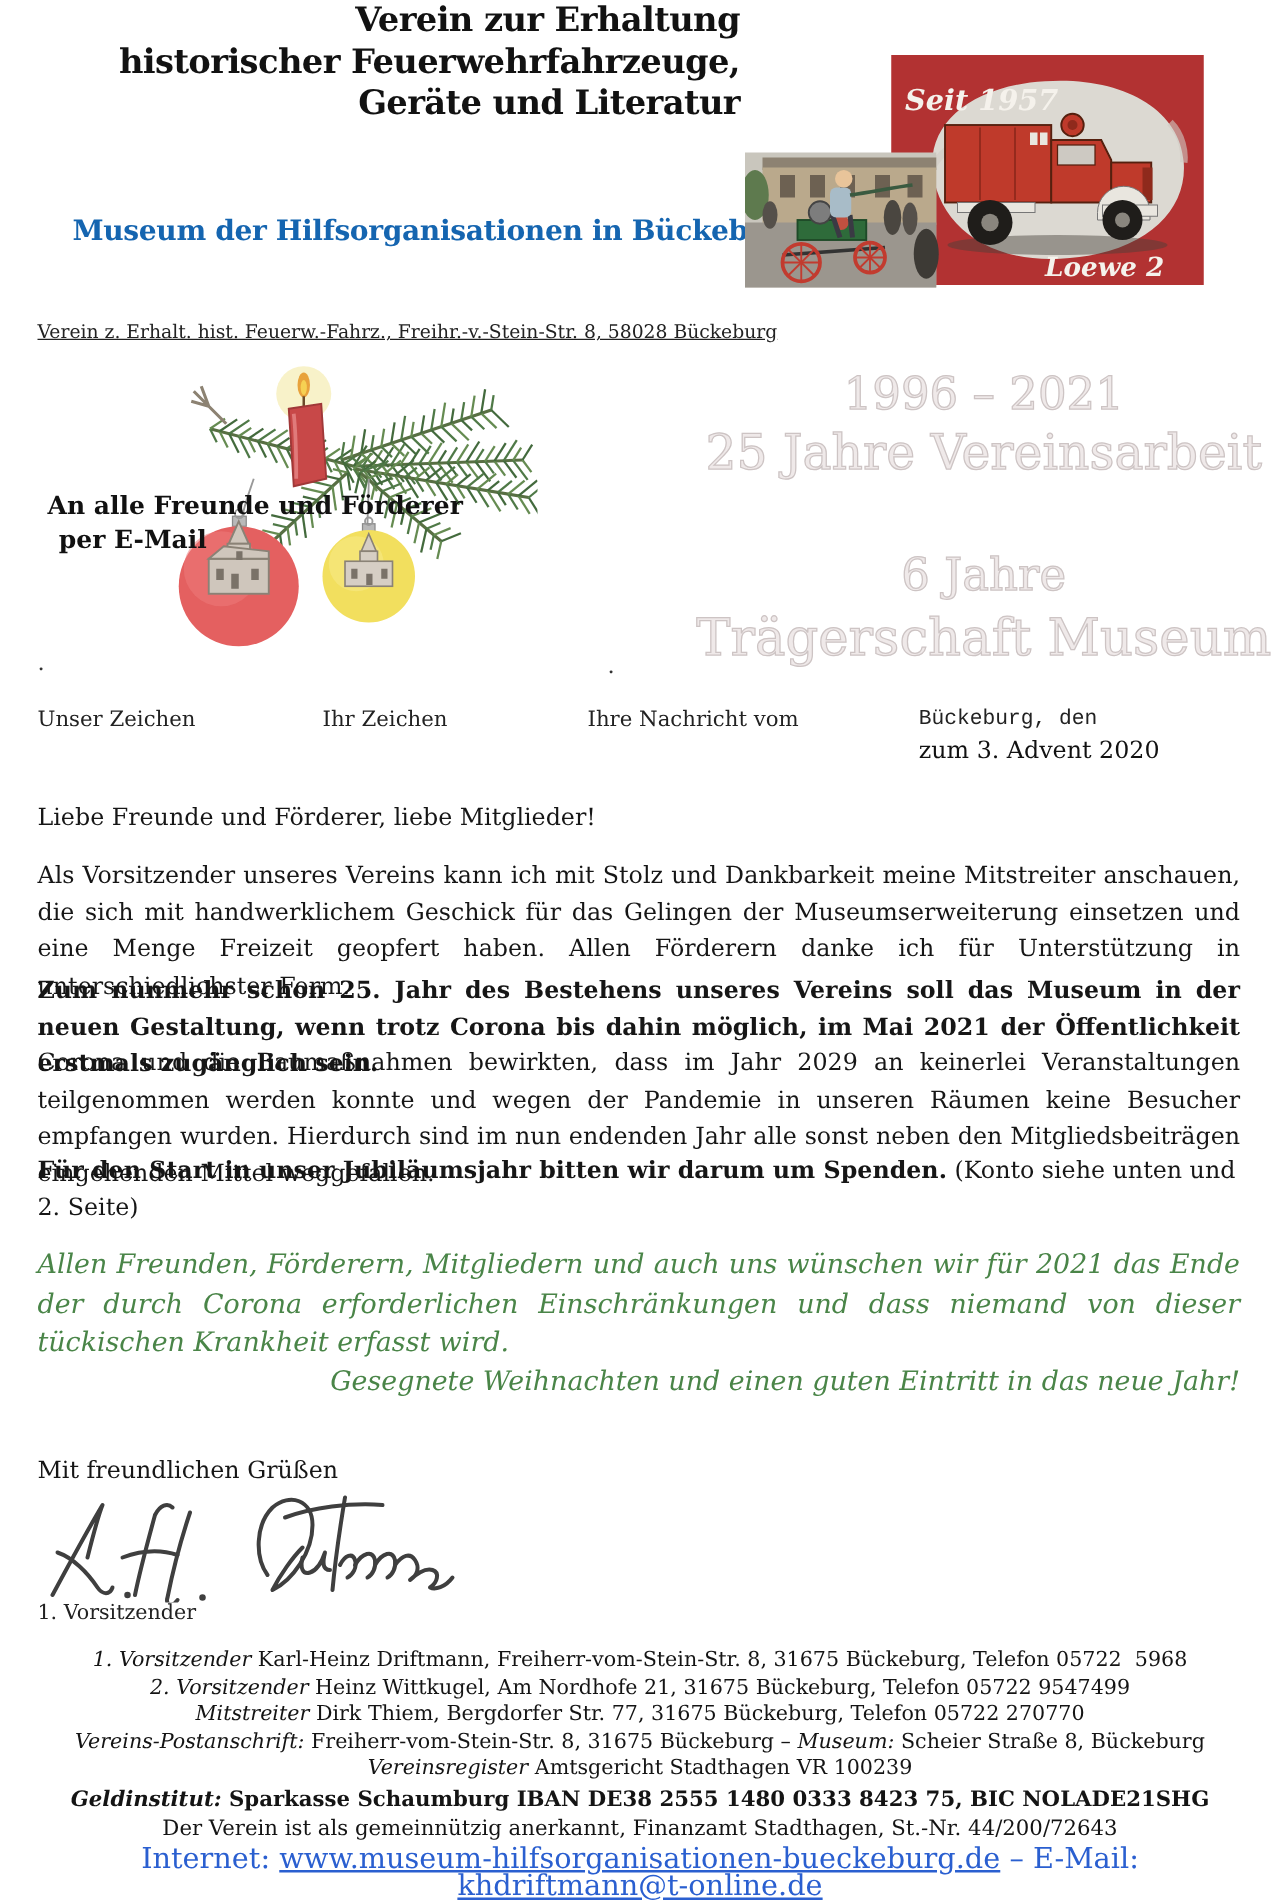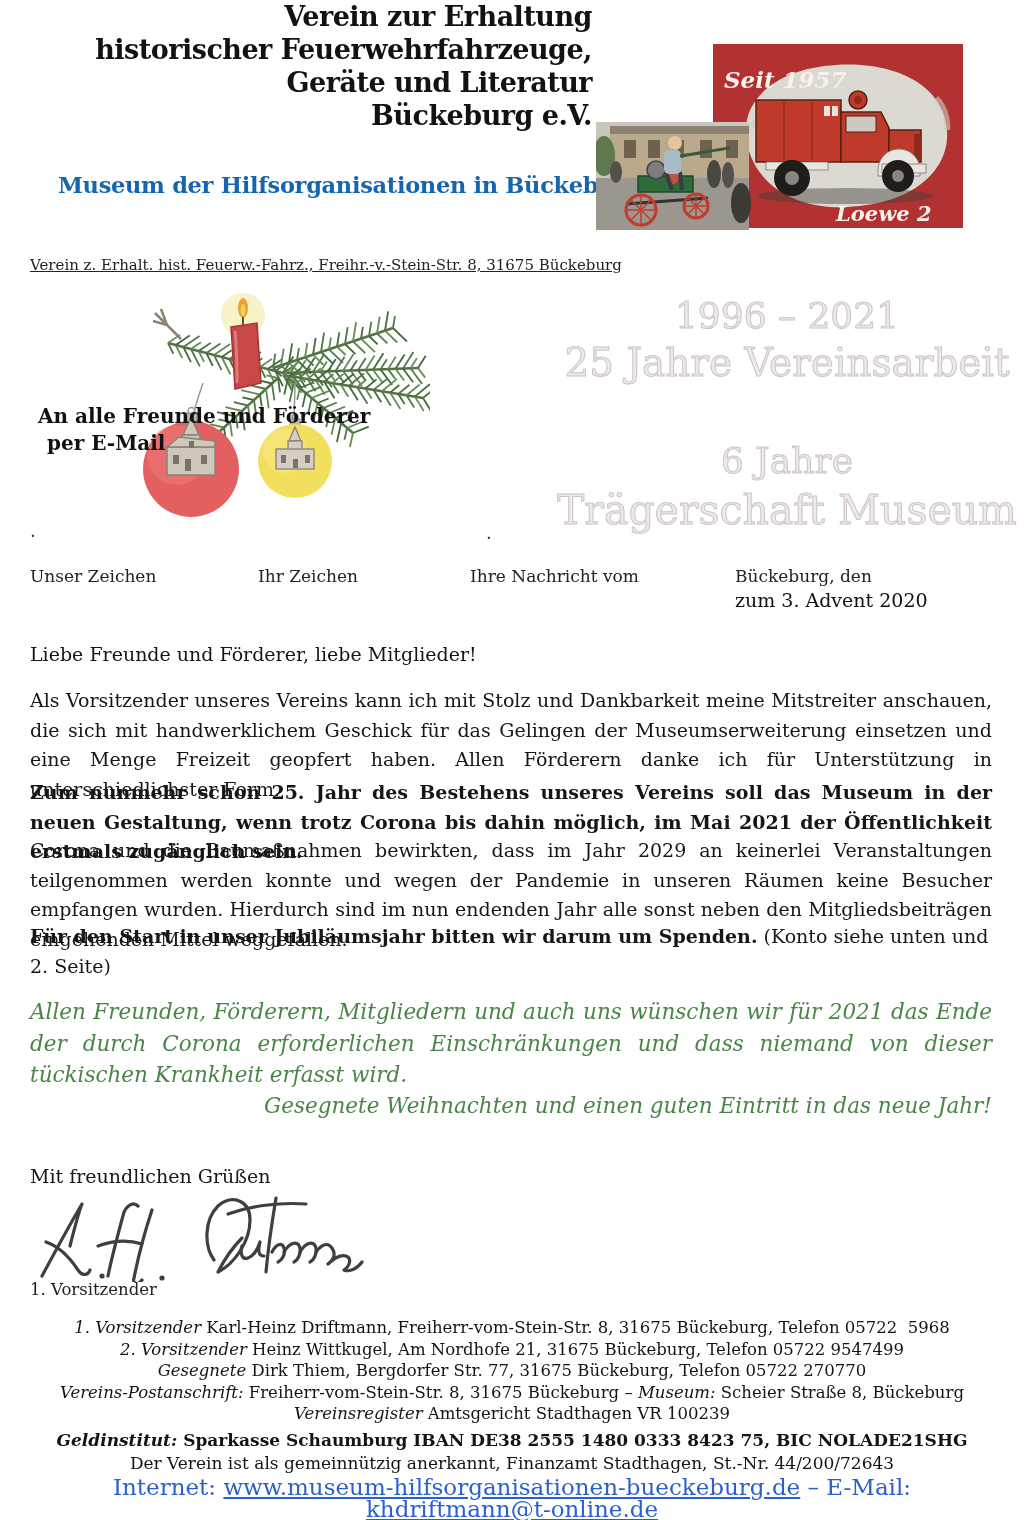--- a/index.html
+++ b/index.html
@@ -16,40 +16,40 @@
   .museum{left:58;top:172px;left:58px;width:545px;font-weight:bold;font-size:22.5px;
           color:#1565b0;white-space:nowrap;letter-spacing:-0.3px;}
   .sender{left:30px;top:256px;font-size:15px;text-decoration:underline;color:#222;}
 
   
   .collage{left:596px;top:38px;}
   .xmas{left:123px;top:283px;}
   .sig{left:28px;top:1190px;}
 
   .recipient{left:38px;top:391px;font-weight:bold;font-size:20px;line-height:27px;
-             color:#111;z-index:5;margin-top:12px;}
+             color:#111;z-index:5;}
   .recipient .l2{padding-left:9px;}
 
   .watermark{width:470px;left:552px;text-align:center;color:#efe9e9;
              -webkit-text-stroke:1px #cdc4c4;
              text-shadow:1.5px 1.5px 1px #ffffff;
              font-weight:normal;z-index:1;}
   .wm1{top:294px;}
   .wm1 .a{font-size:36px;line-height:44px;}
   .wm1 .b{font-size:39px;line-height:50px;}
   .wm2{top:438px;}
   .wm2 .a{font-size:36px;line-height:46px;}
   .wm2 .b{font-size:41px;line-height:52px;}
 
   .dot{font-size:18px;color:#333;}
   .dotL{left:30px;top:520px;}
   .dotM{left:486px;top:522px;}
 
   .ref{top:566px;font-size:17px;color:#222;}
-  .ref1{left:30px;} .ref2{left:258px;} .ref3{left:470px;} .ref4{left:735px;}
+  .ref1{left:30px;} .ref2{left:258px;} .ref3{left:470px;} .ref4{left:735px;font-family:Liberation Mono, monospace;}
   .dateline{left:735px;top:589px;font-size:19px;color:#111;}
 
   .para{left:30px;width:962px;font-size:19px;line-height:29.5px;text-align:justify;color:#161616;}
   .salutation{top:640px;text-align:left;}
   .p1{top:686px;}
   .p2{top:778px;font-weight:bold;}
   .p3{top:836px;}
   .p4{top:922px;text-align:left;}
   .p4 .bold{font-weight:bold;}
 
@@ -70,21 +70,20 @@
   .inet{top:1477px;font-size:23px;color:#2a5fd0;}
   .inet a{color:#2a5fd0;text-decoration:underline;cursor:pointer;}
 </style>
 </head>
 <body>
 
 <div class="abs org">
   <div>Verein zur Erhaltung</div>
   <div>historischer Feuerwehrfahrzeuge,</div>
   <div>Geräte und Literatur</div>
-  <div>Bückeburg e.V.</div>
 </div>
 <div class="abs museum">Museum der Hilfsorganisationen in Bückeburg</div>
 
 <svg class="abs collage" width="430" height="195" viewBox="0 0 430 195">
 
   <g>
     <rect x="117" y="6" width="250" height="184" fill="#b23232"></rect>
     <path d="M150,95 C148,58 185,30 240,27 C300,23 348,48 351,92 C354,132 318,166 252,169 C190,172 152,138 150,95 Z" fill="#dcd9d2"></path>
     <path d="M150,95 C160,80 175,70 190,72 M340,60 C350,70 352,84 351,92" stroke="#d0ccc4" stroke-width="6" fill="none" opacity="0.6"></path>
 
@@ -147,21 +146,21 @@
         <line x1="92" y1="176" x2="108" y2="160"></line>
     </g>
 
     <path d="M70,134 L76,152 M84,134 L86,152" stroke="#3a3a44" stroke-width="4"></path>
     <rect x="68" y="112" width="17" height="24" rx="5" fill="#a8bcc8"></rect>
     <circle cx="79" cy="105" r="7" fill="#e8c49a"></circle>
     <path d="M84,118 C100,116 118,112 134,110" stroke="#3a5a40" stroke-width="3" fill="none"></path>
   </g>
 </svg>
 
-<div class="abs sender">Verein z. Erhalt. hist. Feuerw.-Fahrz., Freihr.-v.-Stein-Str. 8, 31675 Bückeburg</div>
+<div class="abs sender">Verein z. Erhalt. hist. Feuerw.-Fahrz., Freihr.-v.-Stein-Str. 8, 58028 Bückeburg</div>
 
 <svg id="xmas" class="abs xmas" width="307" height="262" viewBox="0 0 307 262">
   <g id="needles" opacity="0.9">
       <line x1="45" y1="60" x2="160" y2="90" stroke="#46602f" stroke-width="2.5"></line>
       <line x1="45" y1="60" x2="50.3876575955308" y2="70.72255313035656" stroke="#3c6b33" stroke-width="1.8"></line>
       <line x1="45" y1="60" x2="57.00963539075795" y2="51.87481336946318" stroke="#557f3f" stroke-width="1.8"></line>
       <line x1="52.666666666666664" y1="62" x2="59.176752927933045" y2="74.95641836584751" stroke="#557f3f" stroke-width="1.8"></line>
       <line x1="52.666666666666664" y1="62" x2="66.7469288489346" y2="52.473919122818906" stroke="#2f5a28" stroke-width="1.8"></line>
       <line x1="60.333333333333336" y1="64" x2="67.96584826033529" y2="79.19028360133846" stroke="#2f5a28" stroke-width="1.8"></line>
       <line x1="60.333333333333336" y1="64" x2="76.48422230711127" y2="53.07302487617463" stroke="#3c6b33" stroke-width="1.8"></line>
@@ -461,21 +460,21 @@
 <div class="abs signer">1. Vorsitzender</div>
 
 <div class="abs foot fblock">
   <div>
     <span class="it">1. Vorsitzender </span><span>Karl-Heinz Driftmann, Freiherr-vom-Stein-Str. 8, 31675 Bückeburg, Telefon 05722&nbsp; 5968</span>
   </div>
   <div>
     <span class="it">2. Vorsitzender </span><span>Heinz Wittkugel, Am Nordhofe 21, 31675 Bückeburg, Telefon 05722 9547499</span>
   </div>
   <div>
-    <span class="it">Gesegnete </span><span>Dirk Thiem, Bergdorfer Str. 77, 31675 Bückeburg, Telefon 05722 270770</span>
+    <span class="it">Mitstreiter </span><span>Dirk Thiem, Bergdorfer Str. 77, 31675 Bückeburg, Telefon 05722 270770</span>
   </div>
   <div>
     <span class="it">Vereins-Postanschrift: </span><span>Freiherr-vom-Stein-Str. 8, 31675 Bückeburg – </span><span class="it">Museum: </span><span>Scheier Straße 8, Bückeburg</span>
   </div>
   <div>
     <span class="it">Vereinsregister </span><span>Amtsgericht Stadthagen VR 100239</span>
   </div>
 </div>
 
 <div class="abs foot bank">

